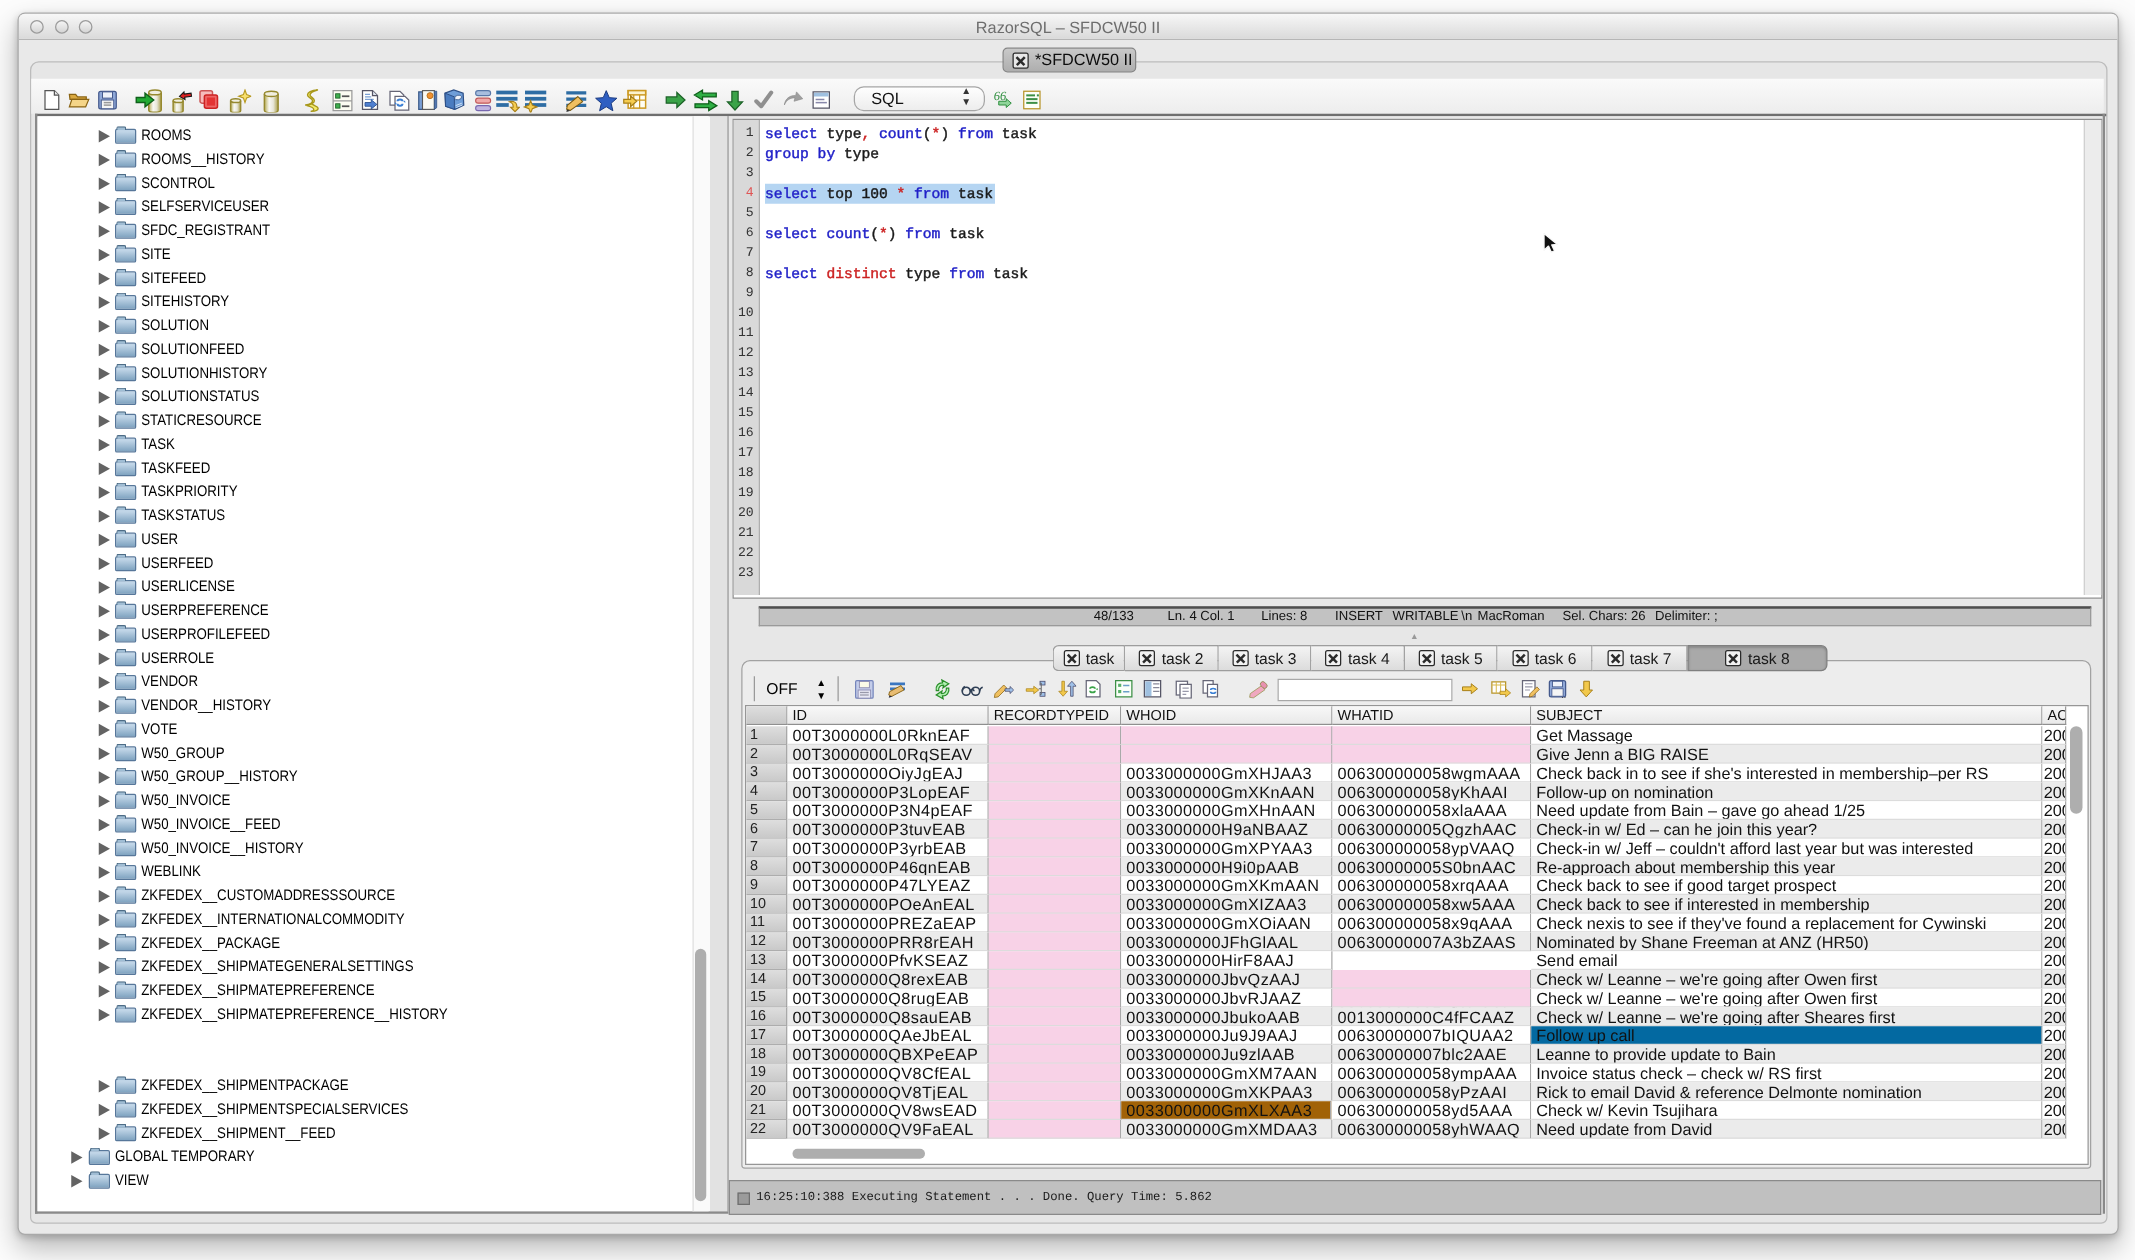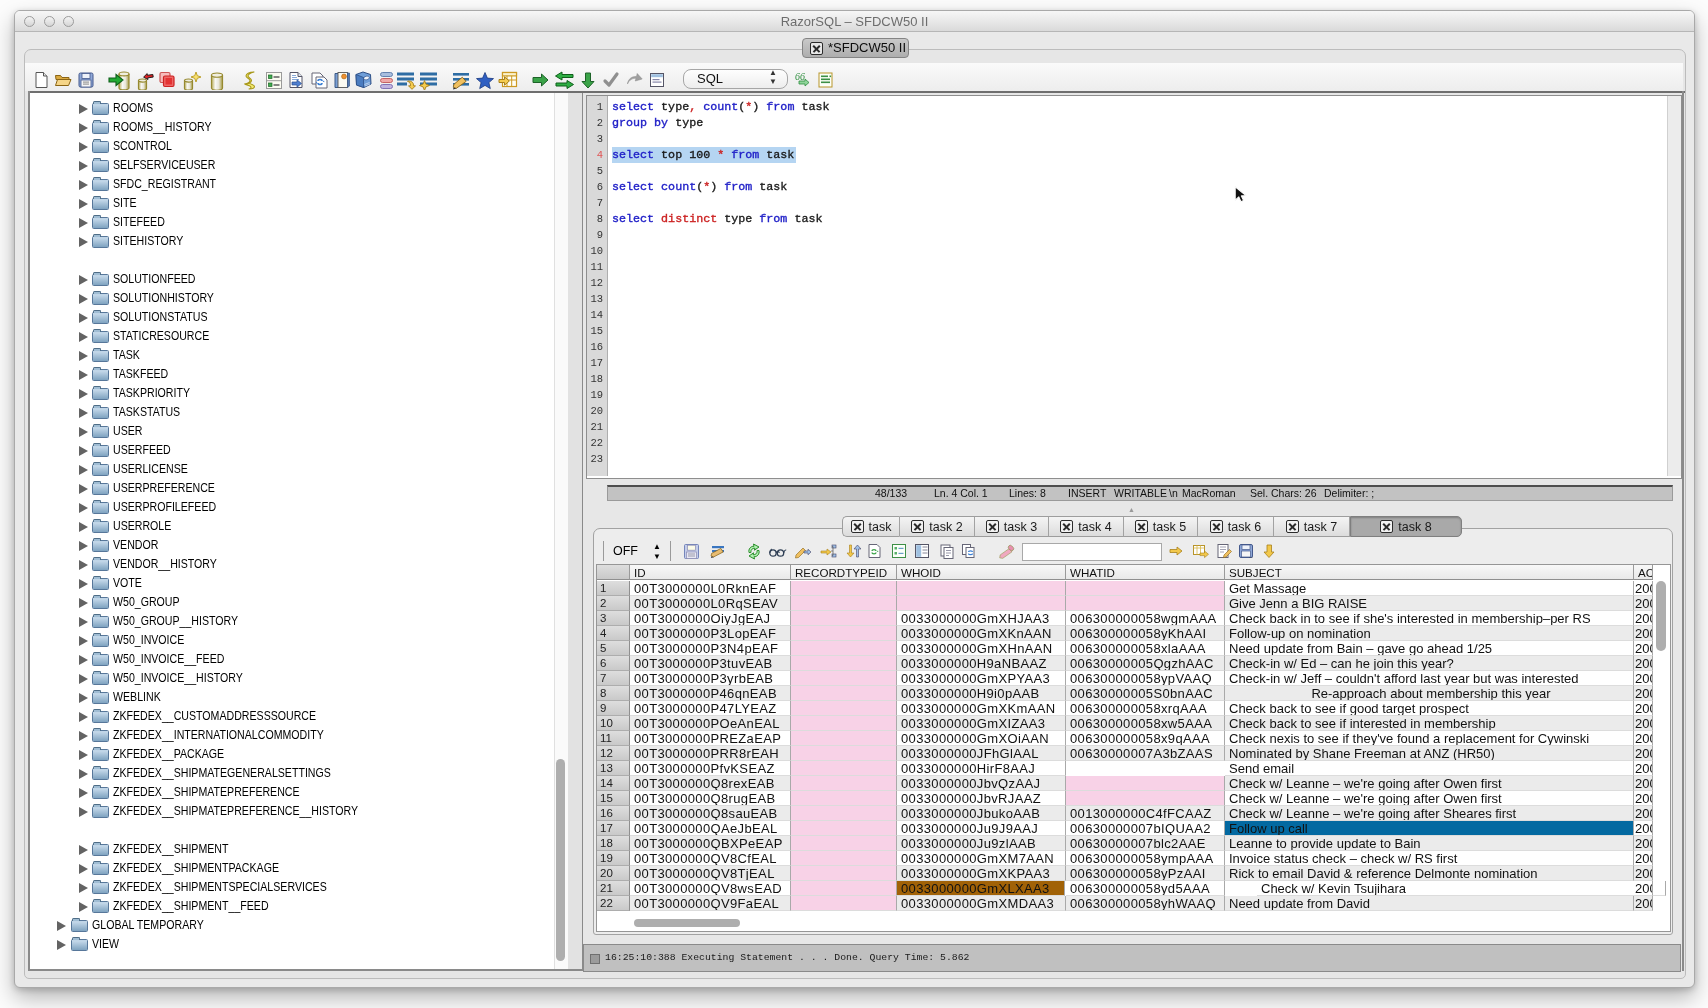--- a/index.html
+++ b/index.html
@@ -281,20 +281,25 @@
 <div class="trow" style="top:120px">
         <span class="tri" style="left:49px"></span>
         <span class="fld" style="left:62px"></span>
         <span class="lbl" style="left:83px">SITEFEED</span>
       </div>
 <div class="trow" style="top:139px">
         <span class="tri" style="left:49px"></span>
         <span class="fld" style="left:62px"></span>
         <span class="lbl" style="left:83px">SITEHISTORY</span>
       </div>
+<div class="trow" style="top:158px">
+        <span class="tri" style="left:49px"></span>
+        <span class="fld" style="left:62px"></span>
+        <span class="lbl" style="left:83px">SOLUTION</span>
+      </div>
 <div class="trow" style="top:177px">
         <span class="tri" style="left:49px"></span>
         <span class="fld" style="left:62px"></span>
         <span class="lbl" style="left:83px">SOLUTIONFEED</span>
       </div>
 <div class="trow" style="top:196px">
         <span class="tri" style="left:49px"></span>
         <span class="fld" style="left:62px"></span>
         <span class="lbl" style="left:83px">SOLUTIONHISTORY</span>
       </div>
@@ -425,25 +430,20 @@
       </div>
 <div class="trow" style="top:690px">
         <span class="tri" style="left:49px"></span>
         <span class="fld" style="left:62px"></span>
         <span class="lbl" style="left:83px">ZKFEDEX__SHIPMATEPREFERENCE</span>
       </div>
 <div class="trow" style="top:709px">
         <span class="tri" style="left:49px"></span>
         <span class="fld" style="left:62px"></span>
         <span class="lbl" style="left:83px">ZKFEDEX__SHIPMATEPREFERENCE__HISTORY</span>
-      </div>
-<div class="trow" style="top:747px">
-        <span class="tri" style="left:49px"></span>
-        <span class="fld" style="left:62px"></span>
-        <span class="lbl" style="left:83px">ZKFEDEX__SHIPMENT</span>
       </div>
 <div class="trow" style="top:766px">
         <span class="tri" style="left:49px"></span>
         <span class="fld" style="left:62px"></span>
         <span class="lbl" style="left:83px">ZKFEDEX__SHIPMENTPACKAGE</span>
       </div>
 <div class="trow" style="top:785px">
         <span class="tri" style="left:49px"></span>
         <span class="fld" style="left:62px"></span>
         <span class="lbl" style="left:83px">ZKFEDEX__SHIPMENTSPECIALSERVICES</span>
@@ -677,21 +677,21 @@
 <div class="cell " style="left:194px;top:106px;width:106px;background:#f8d2e7;border-right:1px solid #a9a9a9;border-bottom:1px solid #dcdcdc;"></div>
 <div class="cell mono3" style="left:300px;top:106px;width:169px;background:#ffffff;border-right:1px solid #a9a9a9;border-bottom:1px solid #dcdcdc;">0033000000GmXPYAA3</div>
 <div class="cell mono3" style="left:469px;top:106px;width:159px;background:#ffffff;border-right:1px solid #a9a9a9;border-bottom:1px solid #dcdcdc;">006300000058ypVAAQ</div>
 <div class="cell " style="left:628px;top:106px;width:409px;background:#ffffff;border-right:1px solid #a9a9a9;border-bottom:1px solid #dcdcdc;">Check-in w/ Jeff – couldn't afford last year but was interested</div>
 <div class="cell ac" style="left:1037px;top:106px;width:19px;background:#ffffff;border-right:1px solid #a9a9a9;border-bottom:1px solid #dcdcdc;">2008</div>
 <div class="rnum" style="left:0;top:121px;width:33px;">8</div>
 <div class="cell mono3" style="left:33px;top:121px;width:161px;background:#ebebeb;border-right:1px solid #a9a9a9;border-bottom:1px solid #dcdcdc;">00T3000000P46qnEAB</div>
 <div class="cell " style="left:194px;top:121px;width:106px;background:#f8d2e7;border-right:1px solid #a9a9a9;border-bottom:1px solid #dcdcdc;"></div>
 <div class="cell mono3" style="left:300px;top:121px;width:169px;background:#ebebeb;border-right:1px solid #a9a9a9;border-bottom:1px solid #dcdcdc;">0033000000H9i0pAAB</div>
 <div class="cell mono3" style="left:469px;top:121px;width:159px;background:#ebebeb;border-right:1px solid #a9a9a9;border-bottom:1px solid #dcdcdc;">00630000005S0bnAAC</div>
-<div class="cell " style="left:628px;top:121px;width:409px;background:#ebebeb;border-right:1px solid #a9a9a9;border-bottom:1px solid #dcdcdc;text-align:center;">Re-approach about membership this year</div>
+<div class="cell " style="left:628px;top:121px;width:409px;background:#ebebeb;border-right:1px solid #a9a9a9;border-bottom:1px solid #dcdcdc;">Re-approach about membership this year</div>
 <div class="cell ac" style="left:1037px;top:121px;width:19px;background:#ebebeb;border-right:1px solid #a9a9a9;border-bottom:1px solid #dcdcdc;">2008</div>
 <div class="rnum" style="left:0;top:136px;width:33px;">9</div>
 <div class="cell mono3" style="left:33px;top:136px;width:161px;background:#ffffff;border-right:1px solid #a9a9a9;border-bottom:1px solid #dcdcdc;">00T3000000P47LYEAZ</div>
 <div class="cell " style="left:194px;top:136px;width:106px;background:#f8d2e7;border-right:1px solid #a9a9a9;border-bottom:1px solid #dcdcdc;"></div>
 <div class="cell mono3" style="left:300px;top:136px;width:169px;background:#ffffff;border-right:1px solid #a9a9a9;border-bottom:1px solid #dcdcdc;">0033000000GmXKmAAN</div>
 <div class="cell mono3" style="left:469px;top:136px;width:159px;background:#ffffff;border-right:1px solid #a9a9a9;border-bottom:1px solid #dcdcdc;">006300000058xrqAAA</div>
 <div class="cell " style="left:628px;top:136px;width:409px;background:#ffffff;border-right:1px solid #a9a9a9;border-bottom:1px solid #dcdcdc;">Check back to see if good target prospect</div>
 <div class="cell ac" style="left:1037px;top:136px;width:19px;background:#ffffff;border-right:1px solid #a9a9a9;border-bottom:1px solid #dcdcdc;">2008</div>
 <div class="rnum" style="left:0;top:151px;width:33px;">10</div>
 <div class="cell mono3" style="left:33px;top:151px;width:161px;background:#ebebeb;border-right:1px solid #a9a9a9;border-bottom:1px solid #dcdcdc;">00T3000000POeAnEAL</div>
@@ -768,21 +768,21 @@
 <div class="cell " style="left:194px;top:301px;width:106px;background:#f8d2e7;border-right:1px solid #a9a9a9;border-bottom:1px solid #dcdcdc;"></div>
 <div class="cell mono3" style="left:300px;top:301px;width:169px;background:#ebebeb;border-right:1px solid #a9a9a9;border-bottom:1px solid #dcdcdc;">0033000000GmXKPAA3</div>
 <div class="cell mono3" style="left:469px;top:301px;width:159px;background:#ebebeb;border-right:1px solid #a9a9a9;border-bottom:1px solid #dcdcdc;">006300000058yPzAAI</div>
 <div class="cell " style="left:628px;top:301px;width:409px;background:#ebebeb;border-right:1px solid #a9a9a9;border-bottom:1px solid #dcdcdc;">Rick to email David &amp; reference Delmonte nomination</div>
 <div class="cell ac" style="left:1037px;top:301px;width:19px;background:#ebebeb;border-right:1px solid #a9a9a9;border-bottom:1px solid #dcdcdc;">2008</div>
 <div class="rnum" style="left:0;top:316px;width:33px;">21</div>
 <div class="cell mono3" style="left:33px;top:316px;width:161px;background:#ffffff;border-right:1px solid #a9a9a9;border-bottom:1px solid #dcdcdc;">00T3000000QV8wsEAD</div>
 <div class="cell " style="left:194px;top:316px;width:106px;background:#f8d2e7;border-right:1px solid #a9a9a9;border-bottom:1px solid #dcdcdc;"></div>
 <div class="cell mono3" style="left:300px;top:316px;width:168px;background:#a16207;border-right:1px solid #a9a9a9;border-bottom:1px solid #dcdcdc;">0033000000GmXLXAA3</div>
 <div class="cell mono3" style="left:469px;top:316px;width:159px;background:#ffffff;border-right:1px solid #a9a9a9;border-bottom:1px solid #dcdcdc;">006300000058yd5AAA</div>
-<div class="cell " style="left:628px;top:316px;width:409px;background:#ffffff;border-right:1px solid #a9a9a9;border-bottom:1px solid #dcdcdc;margin-left:32px;">Check w/ Kevin Tsujihara</div>
+<div class="cell " style="left:628px;top:316px;width:409px;background:#ffffff;border-right:1px solid #a9a9a9;border-bottom:1px solid #dcdcdc;">Check w/ Kevin Tsujihara</div>
 <div class="cell ac" style="left:1037px;top:316px;width:19px;background:#ffffff;border-right:1px solid #a9a9a9;border-bottom:1px solid #dcdcdc;">2008</div>
 <div class="rnum" style="left:0;top:331px;width:33px;">22</div>
 <div class="cell mono3" style="left:33px;top:331px;width:161px;background:#ebebeb;border-right:1px solid #a9a9a9;border-bottom:1px solid #dcdcdc;">00T3000000QV9FaEAL</div>
 <div class="cell " style="left:194px;top:331px;width:106px;background:#f8d2e7;border-right:1px solid #a9a9a9;border-bottom:1px solid #dcdcdc;"></div>
 <div class="cell mono3" style="left:300px;top:331px;width:169px;background:#ebebeb;border-right:1px solid #a9a9a9;border-bottom:1px solid #dcdcdc;">0033000000GmXMDAA3</div>
 <div class="cell mono3" style="left:469px;top:331px;width:159px;background:#ebebeb;border-right:1px solid #a9a9a9;border-bottom:1px solid #dcdcdc;">006300000058yhWAAQ</div>
 <div class="cell " style="left:628px;top:331px;width:409px;background:#ebebeb;border-right:1px solid #a9a9a9;border-bottom:1px solid #dcdcdc;">Need update from David</div>
 <div class="cell ac" style="left:1037px;top:331px;width:19px;background:#ebebeb;border-right:1px solid #a9a9a9;border-bottom:1px solid #dcdcdc;">2008</div>
 <div class="thumb" style="left:1059px;top:16px;width:10px;height:70px;"></div>
 <div class="thumb" style="left:37px;top:354px;width:106px;height:8px;"></div>

